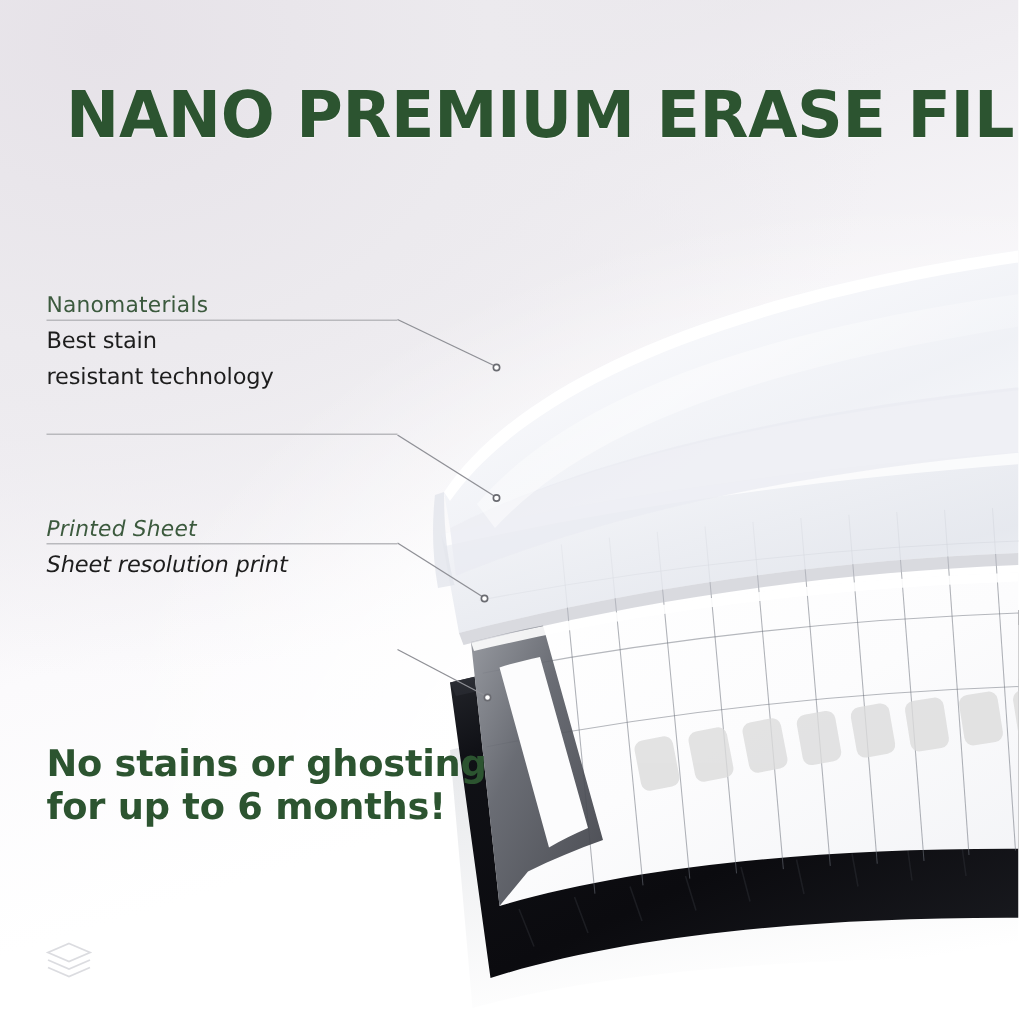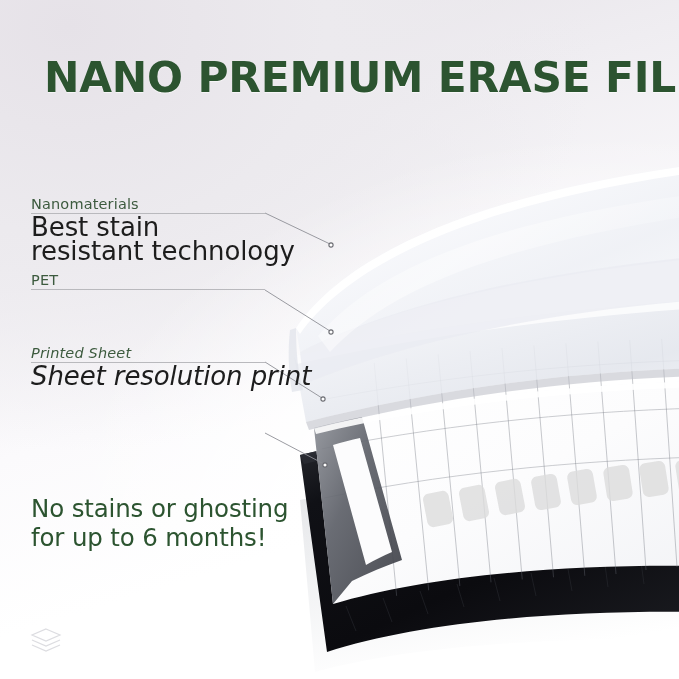--- a/index.html
+++ b/index.html
@@ -70,42 +70,42 @@
     white-space: nowrap;
   }
   .callout-rule {
     position: absolute;
     left: 0;
     width: 234px;
     height: 1px;
     background: #b9b9bd;
   }
   .callout-desc {
-    font-size: 26px;
+    font-size: 15px;
     line-height: 23.5px;
     color: #1d1d1d;
     letter-spacing: -0.1px;
     margin-top: 3px;
     white-space: pre-line;
   }
 
   .c-nano   { top: 196px; }
   .c-pet    { top: 272px; }
   .c-print  { top: 345px; font-style: italic; }
   .c-magnet { top: 405px; }
 
   
   .tagline {
     position: absolute;
     left: 31px;
     top: 494px;
     width: 330px;
     font-size: 24.5px;
     line-height: 29px;
-    font-weight: 400;
+    font-weight: 700;
     color: #2c5430;
     letter-spacing: -0.15px;
     white-space: pre-line;
   }
 
   
   .logo {
     position: absolute;
     left: 29px;
     bottom: 24px;
@@ -294,21 +294,20 @@
   <div class="callouts">
 
     <div class="callout c-nano">
       <div class="callout-label">Nanomaterials</div>
       <div class="callout-rule" style="top:17px"></div>
       <div class="callout-desc">Best stain
 resistant technology</div>
     </div>
 
     <div class="callout c-pet">
-      <div class="callout-label">PET</div>
       <div class="callout-rule" style="top:17px"></div>
     </div>
 
     <div class="callout c-print">
       <div class="callout-label">Printed Sheet</div>
       <div class="callout-rule" style="top:17px"></div>
       <div class="callout-desc">Sheet resolution print</div>
     </div>
 
 

